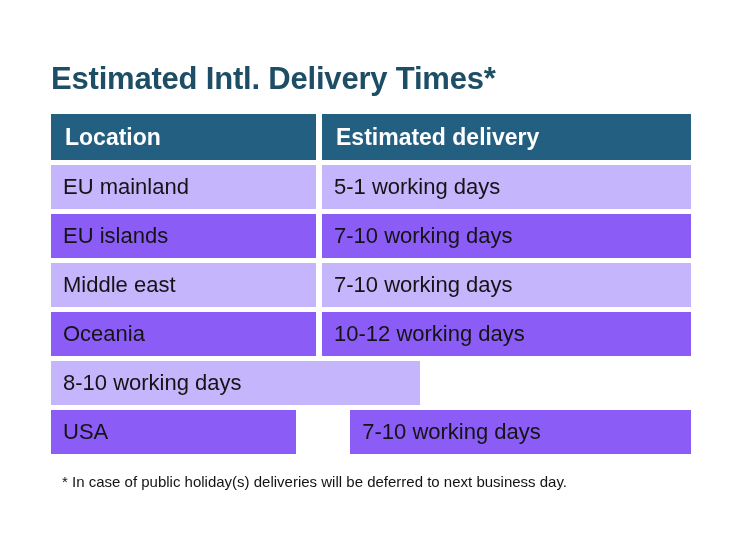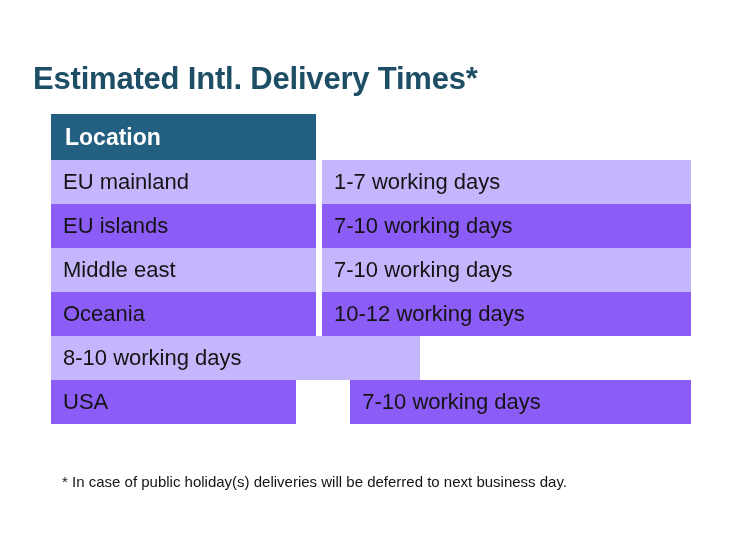--- a/index.html
+++ b/index.html
@@ -20,41 +20,42 @@
     position: relative;
     width: 745px;
     height: 536px;
     background: #ffffff;
     box-sizing: border-box;
   }
 
   
   .page-title {
     position: absolute;
-    left: 33px;
+    left: 51px;
     top: 38px;
     font-size: 31px;
     font-weight: 700;
     letter-spacing: -0.2px;
     color: #1d4e66;
     line-height: 40px;
     white-space: nowrap;
   }
 
   
   .delivery-table {
     position: absolute;
     left: 51px;
     top: 114px;
     width: 640px;
   }
 
   .table-row {
     display: flex;
     width: 100%;
+    margin-bottom: 5px;
   }
   .table-row:last-child { margin-bottom: 0; gap: 48px; }
 
   .cell {
     box-sizing: border-box;
     display: flex;
     align-items: center;
     height: 44px;
     padding: 0 12px;
     font-size: 22px;
@@ -96,25 +97,26 @@
 <body>
 
 <div class="page">
 
   <h1 class="page-title">Estimated Intl. Delivery Times*</h1>
 
   <div class="delivery-table">
 
     <div class="table-row header-row">
       <div class="cell col-location">Location</div>
+      <div class="cell col-delivery">Estimated delivery</div>
     </div>
 
     <div class="table-row body-row shade-dark">
       <div class="cell col-location">EU mainland</div>
-      <div class="cell col-delivery">1-7 working days</div>
+      <div class="cell col-delivery">5-1 working days</div>
     </div>
 
     <div class="table-row body-row shade-light">
       <div class="cell col-location">EU islands</div>
       <div class="cell col-delivery">7-10 working days</div>
     </div>
 
     <div class="table-row body-row shade-dark">
       <div class="cell col-location">Middle east</div>
       <div class="cell col-delivery">7-10 working days</div>

